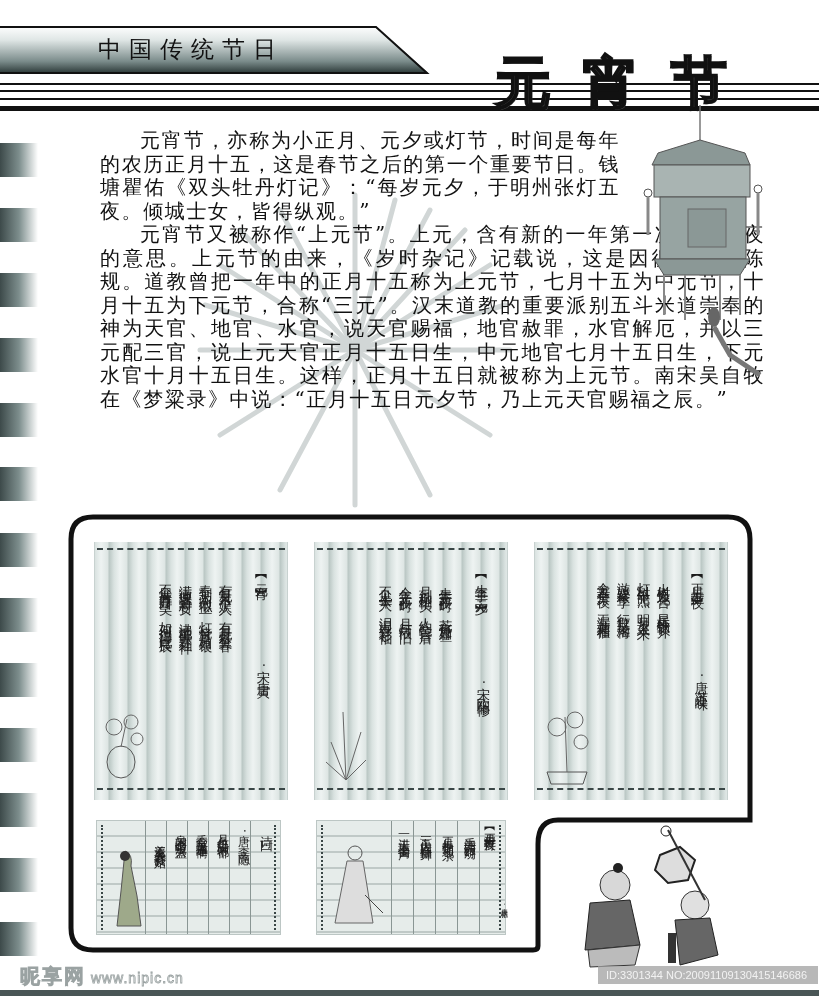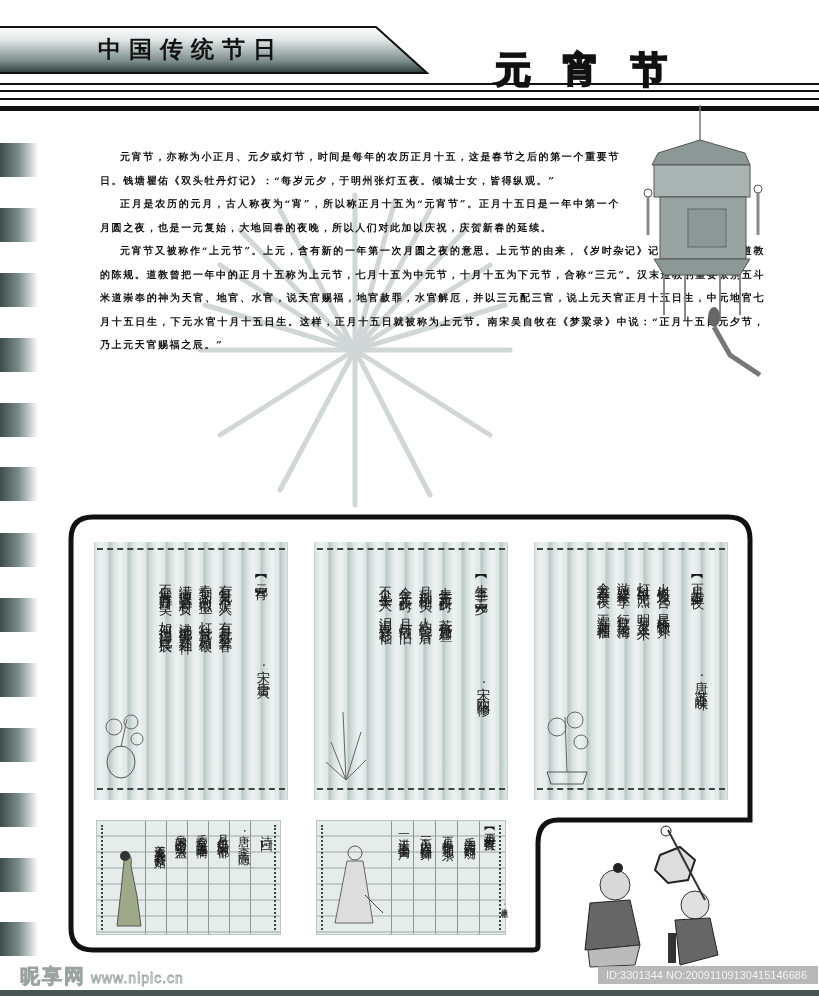--- a/index.html
+++ b/index.html
@@ -5,37 +5,37 @@
   * { margin:0; padding:0; box-sizing:border-box; }
   body { width:819px; height:996px; background:#ffffff; position:relative; overflow:hidden;
          font-family:"DejaVu Serif", "Liberation Serif", serif; color:#111; }
   .abs { position:absolute; }
 
   
   .banner { left:0; top:26px; width:428px; height:47px;
     background:linear-gradient(#ffffff 0%, #dfe6e5 30%, #7b8c8b 75%, #2d3a39 100%);
     clip-path:polygon(0 0, 376px 0, 428px 47px, 0 47px); }
   .banner-edge { left:0; top:26px; width:430px; height:49px; }
-  .banner-title { left:98px; top:34px; font-family:"DejaVu Sans", sans-serif; font-weight:bold;
+  .banner-title { left:98px; top:34px; font-family:"DejaVu Sans", sans-serif; font-weight:normal;
     font-size:23px; letter-spacing:8px; color:#111; }
   .hline { left:0; width:819px; background:#111; }
-  .festival-title { left:495px; top:46px; font-family:"DejaVu Serif", serif; font-size:36px;
-    color:#ec4899; letter-spacing:32px; font-weight:bold;
+  .festival-title { left:495px; top:46px; font-family:"DejaVu Serif", serif; font-size:56px;
+    color:#404040; letter-spacing:32px; font-weight:bold;
     -webkit-text-stroke:2px #111; text-shadow:1px 1px 0 #555;text-align:right; }
 
   
   .side-tab { left:0; width:38px; height:34px;
     background:linear-gradient(to right, #3d4a4a 0%, #7d8e8d 50%, #ffffff 100%); }
 
   
   .firework { left:190px; top:185px; width:330px; height:330px; }
 
   
-  .intro { left:100px; top:145px; width:520px; font-size:10px; line-height:23.5px;
-    font-weight:bold; text-align:justify; letter-spacing:1.6px; }
+  .intro { left:100px; top:129px; width:520px; font-size:20px; line-height:23.5px;
+    font-weight:normal; text-align:justify; letter-spacing:1.6px; }
   .intro p { text-indent:2em; }
   .intro p.wide { width:665px; }
 
   
   .lantern { left:640px; top:105px; width:125px; height:280px; }
 
   
   .frame { left:68px; top:514px; width:690px; height:442px; }
 
   
@@ -105,21 +105,20 @@
     <line x1="165" y1="165" x2="205" y2="15"></line>
     <line x1="165" y1="165" x2="275" y2="45"></line>
     <line x1="165" y1="165" x2="315" y2="120"></line>
     <line x1="165" y1="165" x2="50" y2="45"></line>
     <line x1="165" y1="165" x2="15" y2="120"></line>
   </g>
 </svg>
 
 <div class="abs intro">
   <p>元宵节，亦称为小正月、元夕或灯节，时间是每年的农历正月十五，这是春节之后的第一个重要节日。钱塘瞿佑《双头牡丹灯记》：“每岁元夕，于明州张灯五夜。倾城士女，皆得纵观。”</p>
-  <p>正月是农历的元月，古人称夜为“宵”，所以称正月十五为“元宵节”。正月十五日是一年中第一个月圆之夜，也是一元复始，大地回春的夜晚，所以人们对此加以庆祝，庆贺新春的延续。</p>
   <p class="wide">元宵节又被称作“上元节”。上元，含有新的一年第一次月圆之夜的意思。上元节的由来，《岁时杂记》记载说，这是因循道教的陈规。道教曾把一年中的正月十五称为上元节，七月十五为中元节，十月十五为下元节，合称“三元”。汉末道教的重要派别五斗米道崇奉的神为天官、地官、水官，说天官赐福，地官赦罪，水官解厄，并以三元配三官，说上元天官正月十五日生，中元地官七月十五日生，下元水官十月十五日生。这样，正月十五日就被称为上元节。南宋吴自牧在《梦粱录》中说：“正月十五日元夕节，乃上元天官赐福之辰。”</p>
 </div>
 
 <svg class="abs lantern" viewBox="0 0 125 280">
   <line x1="60" y1="0" x2="60" y2="35" stroke="#777" stroke-width="1.5"></line>
   <polygon points="18,48 60,35 105,48 110,60 12,60" fill="#8b9896" stroke="#555"></polygon>
   <rect x="14" y="60" width="96" height="32" fill="#a9b4b2" stroke="#555"></rect>
   <rect x="20" y="92" width="86" height="62" fill="#97a4a2" stroke="#555"></rect>
   <rect x="48" y="104" width="38" height="38" fill="#8b9896" stroke="#666"></rect>
   <polygon points="14,154 110,154 100,170 24,170" fill="#8b9896" stroke="#555"></polygon>

